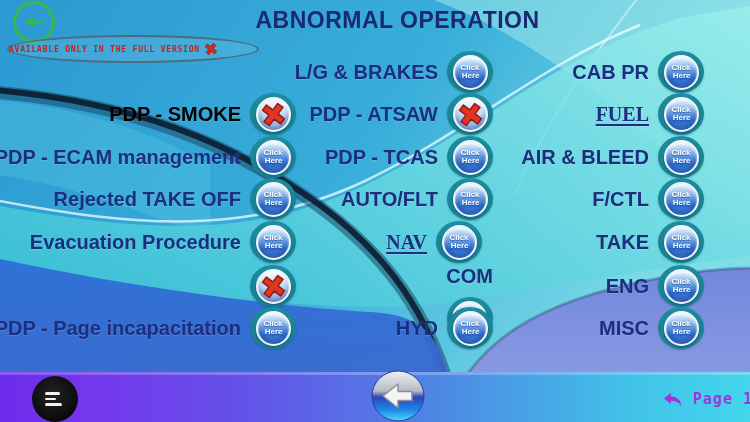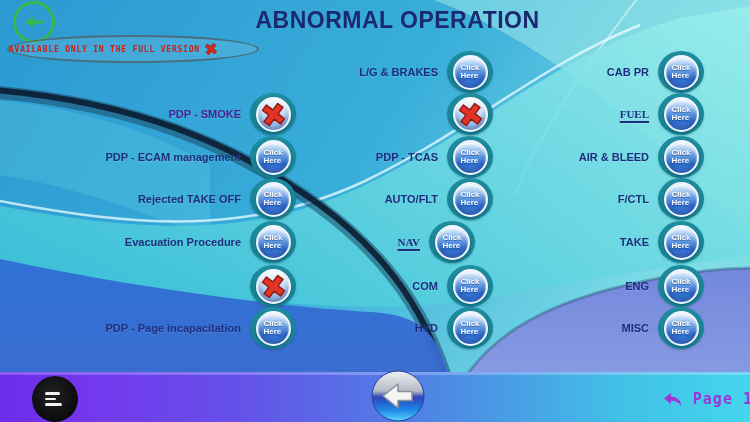--- a/index.html
+++ b/index.html
@@ -24,42 +24,42 @@
     display:flex;align-items:center;justify-content:flex-start;gap:4px;
   }
   .banner-text{
     font-family:"DejaVu Sans Mono",monospace;font-weight:700;font-size:8px;
     letter-spacing:.8px;color:#cc2015;white-space:nowrap;
   }
   
   #menu-layer{position:absolute;inset:0;z-index:3;}
   .menu-item{position:absolute;height:42px;display:flex;align-items:center;gap:9px;}
   .label{
-    font-size:11px;font-weight:700;color:#1d2e7e;white-space:nowrap;
+    font-size:20px;font-weight:700;color:#1d2e7e;white-space:nowrap;
     text-shadow:0 1px 1px rgba(255,255,255,.15);
   }
-  .label.red{color:#4c1d95;}
+  .label.red{color:#000000;}
   .label.u{text-decoration:underline;text-decoration-thickness:2px;text-underline-offset:3px;font-family:Liberation Serif, serif;}
   .btn{
     width:46px;height:42px;border-radius:50%;flex:0 0 auto;cursor:pointer;
     background:radial-gradient(ellipse at 50% 42%,#2ba4b4 0%,#1c8a9c 55%,#147484 100%);
     display:flex;align-items:center;justify-content:center;
     box-shadow:0 1px 2px rgba(0,30,60,.25);
   }
   .btn-inner{
     width:31px;height:31px;border-radius:50%;border:2px solid #eef6fc;
     background:linear-gradient(180deg,#e8f3fc 0%,#aacdf2 22%,#5e97e2 48%,#2f6fd0 72%,#4b86dc 100%);
     box-shadow:0 1px 3px rgba(0,40,80,.45),inset 0 2px 3px rgba(255,255,255,.85),inset 0 -3px 5px rgba(10,40,120,.5);
     display:flex;align-items:center;justify-content:center;
   }
   .btn-inner-x{
     background:linear-gradient(180deg,#f4fafe 0%,#cfe3f8 40%,#9cc2ee 75%,#b8d4f4 100%);
   }
   .btn-text{
-    color:#fff;font-size:8px;font-weight:700;line-height:8px;text-align:left;
+    color:#fff;font-size:8px;font-weight:700;line-height:8px;text-align:right;
     text-shadow:0 1px 1px rgba(20,60,130,.75);display:flex;flex-direction:column;
   }
   
   .footer{
     position:absolute;left:0;bottom:0;width:750px;height:50px;z-index:5;
     background:linear-gradient(90deg,#6d2ceb 0%,#7438ee 12%,#6550e8 30%,#4e86e4 55%,#41c2e8 80%,#44dcee 100%);
     padding-left:36px;
   }
   .footer::before{
     content:"";position:absolute;left:0;top:0;width:100%;height:3px;
@@ -213,20 +213,21 @@
       <span class="btn-inner">
         <span class="btn-text">
               <span class="btn-l1">Click</span>
               <span class="btn-l2">Here</span>
             </span>
       </span>
     </span>
 
   </div>
       <div class="menu-item" style="top: 93px; right: 257px;">
+    <span class="label">PDP - ATSAW</span>
 
     <span class="btn btn-x">
       <span class="btn-inner btn-inner-x">
         <svg width="27" height="27" viewBox="0 0 26 26">
           <polygon points="13,8.5 18.5,3 23,7.5 17.5,13 23,18.5 18.5,23 13,17.5 7.5,23 3,18.5 8.5,13 3,7.5 7.5,3" fill="#e03424" stroke="#8e1810" stroke-width="1.3" stroke-linejoin="round" transform="rotate(-8 13 13)"></polygon>
         </svg>
       </span>
     </span>
   </div>
       <div class="menu-item" style="top: 136px; right: 257px;">
@@ -246,33 +247,33 @@
     <span class="btn btn-click">
       <span class="btn-inner">
         <span class="btn-text">
               <span class="btn-l1">Click</span>
               <span class="btn-l2">Here</span>
             </span>
       </span>
     </span>
 
   </div>
-      <div class="menu-item" style="top: 221px; right: 275px;">
+      <div class="menu-item" style="top: 221px; right: 268px;">
     <span class="label u">NAV</span>
     <span class="btn btn-click">
       <span class="btn-inner">
         <span class="btn-text">
               <span class="btn-l1">Click</span>
               <span class="btn-l2">Here</span>
             </span>
       </span>
     </span>
 
   </div>
-      <div class="menu-item" style="top: 265px; right: 257px;">
+      <div class="menu-item" style="top: 265px; right: 257px; flex-direction: column;">
     <span class="label">COM</span>
     <span class="btn btn-click">
       <span class="btn-inner">
         <span class="btn-text">
               <span class="btn-l1">Click</span>
               <span class="btn-l2">Here</span>
             </span>
       </span>
     </span>
 

